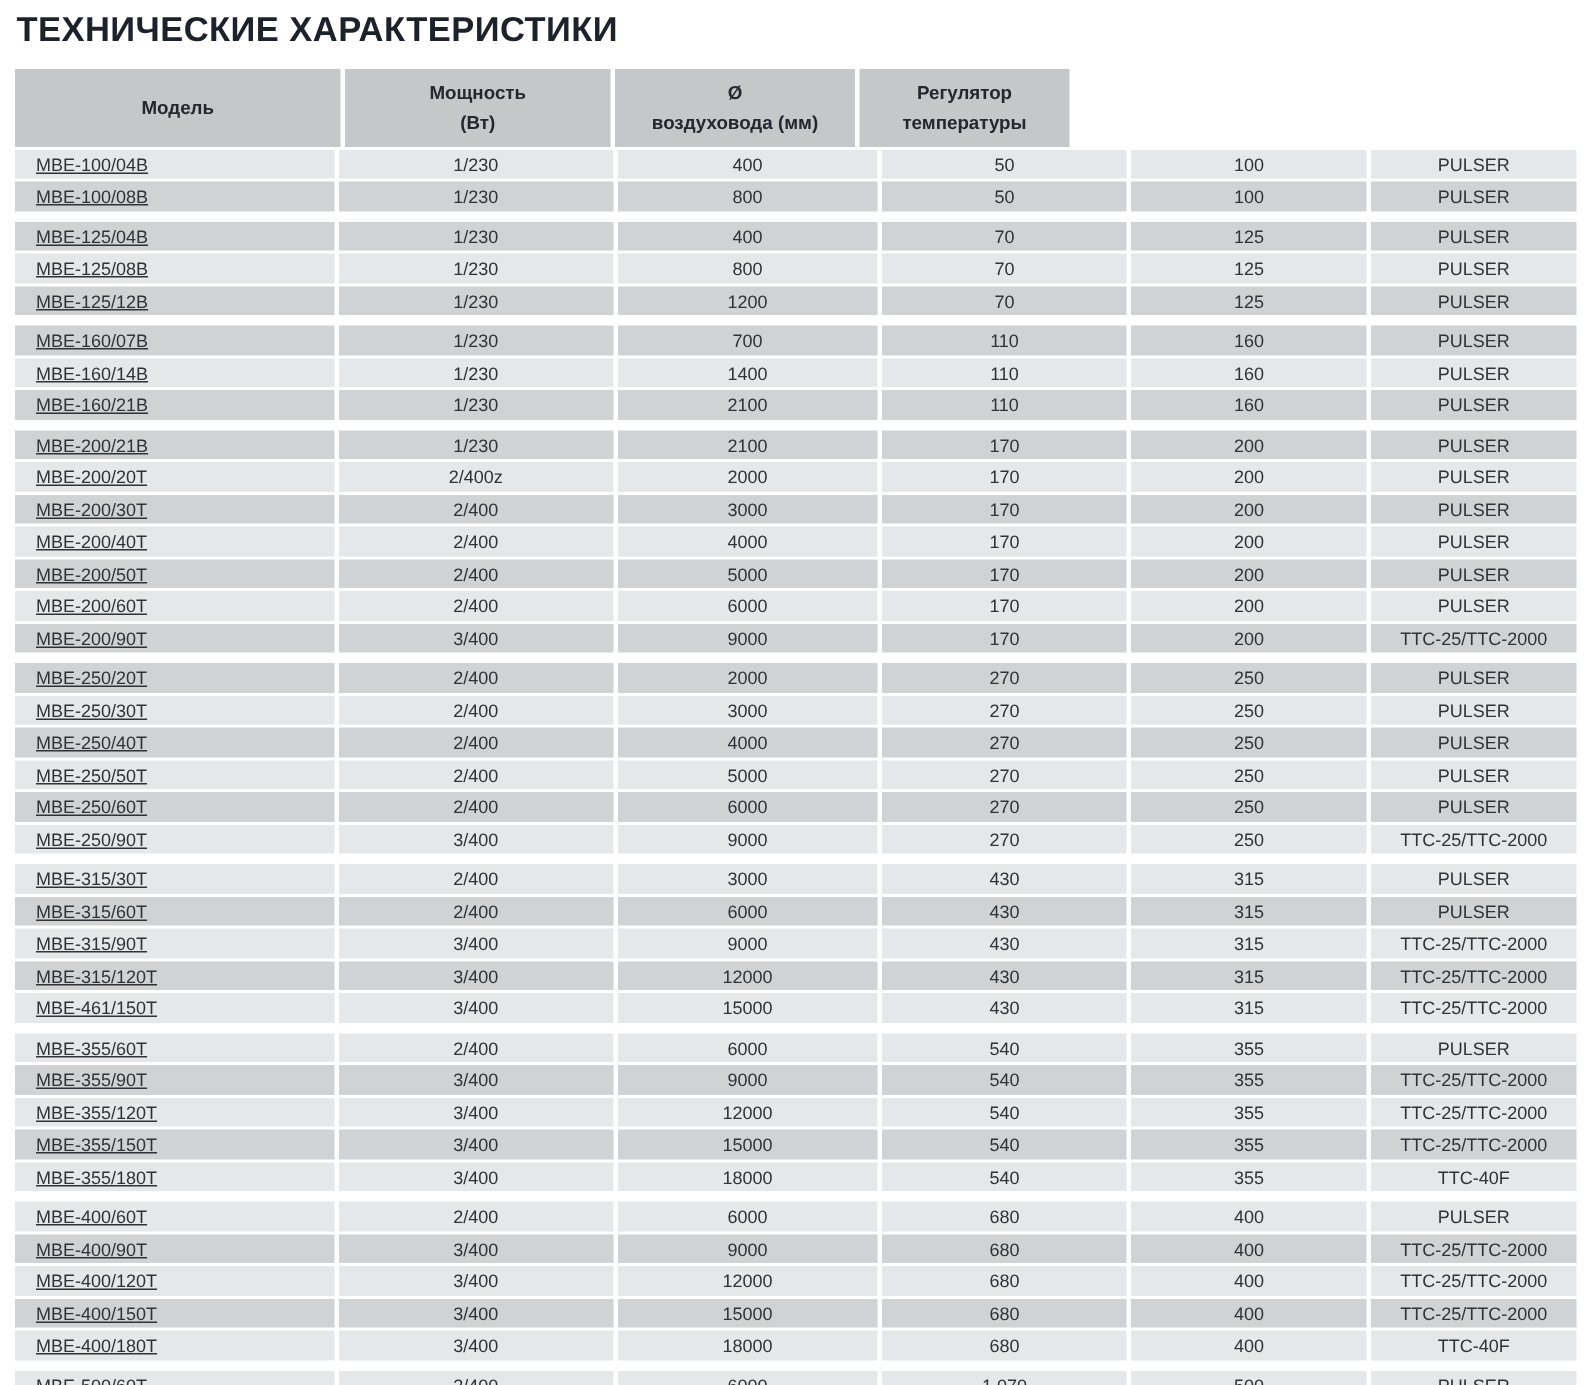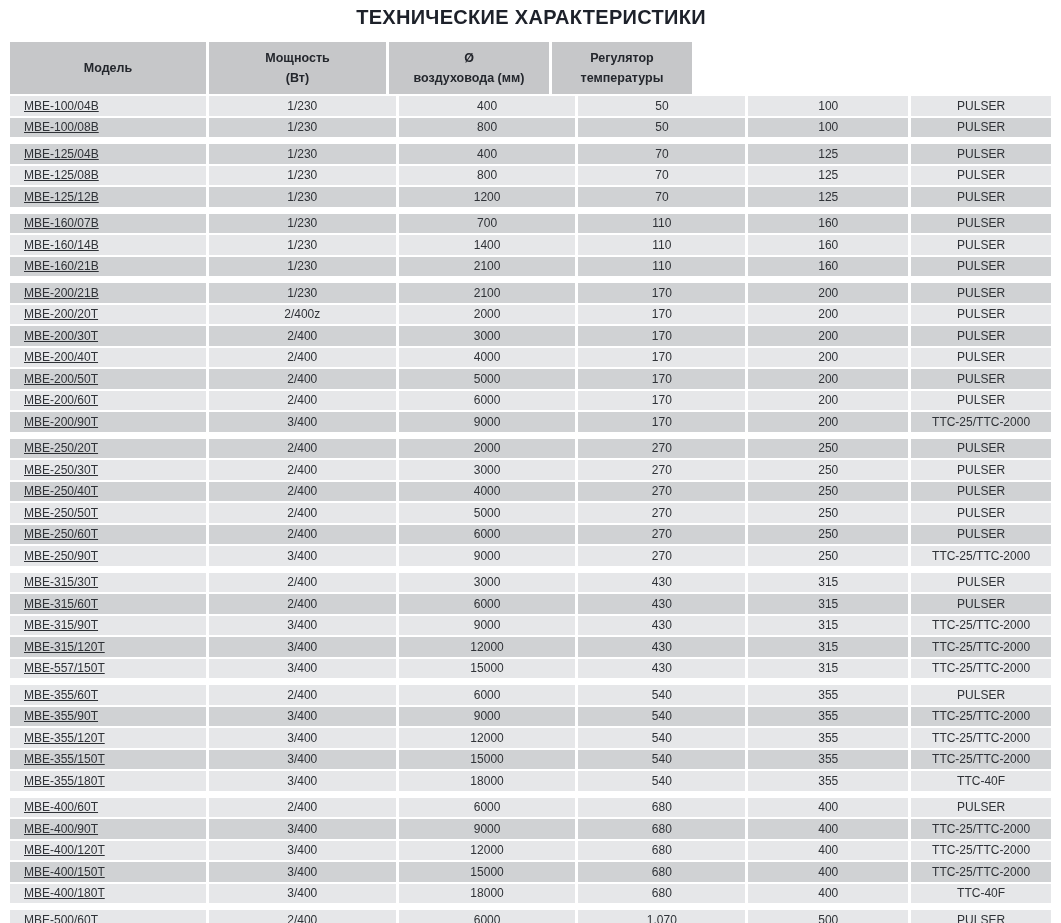--- a/index.html
+++ b/index.html
@@ -14,30 +14,29 @@
   html, body { margin: 0; padding: 0; background: #ffffff; }
   body {
     width: 1061px;
     font-family: "Liberation Sans", sans-serif;
     -webkit-font-smoothing: antialiased;
   }
   .page { padding: 5px 10px 10px 10px; }
   .page-title {
     font-family: "Liberation Sans", sans-serif;
     font-weight: bold;
-    font-size: 20px;
+    font-size: 23px;
     line-height: 1.25;
     letter-spacing: 0.3px;
     color: var(--title-color);
     margin: 0 0 12px 1px;
-    text-align: center;
   }
   .spec-table { width: 1041px; }
   .hrow, .row { display: flex; gap: 3px; }
-  .c0 { width: 196px; }
+  .c0 { width: 217px; }
   .c1 { width: 187px; }
   .c2 { width: 177px; }
   .c3 { width: 167px; }
   .c4 { width: 160px; text-align: center; }
   .c5 { width: 140px; }
   .hcell {
     background: var(--header-bg);
     height: 52px;
     display: flex;
     flex-direction: column;
@@ -287,21 +286,21 @@
   </div>
         <div class="row dark row-sep">
     <div class="cell model c0">MBE-315/120T</div>
     <div class="cell c1">3/400</div>
     <div class="cell c2">12000</div>
     <div class="cell c3">430</div>
     <div class="cell c4">315</div>
     <div class="cell c5">TTC-25/TTC-2000</div>
   </div>
         <div class="row light row-sep">
-    <div class="cell model c0">MBE-557/150T</div>
+    <div class="cell model c0">MBE-461/150T</div>
     <div class="cell c1">3/400</div>
     <div class="cell c2">15000</div>
     <div class="cell c3">430</div>
     <div class="cell c4">315</div>
     <div class="cell c5">TTC-25/TTC-2000</div>
   </div>
         <div class="row light group-start">
     <div class="cell model c0">MBE-355/60T</div>
     <div class="cell c1">2/400</div>
     <div class="cell c2">6000</div>

